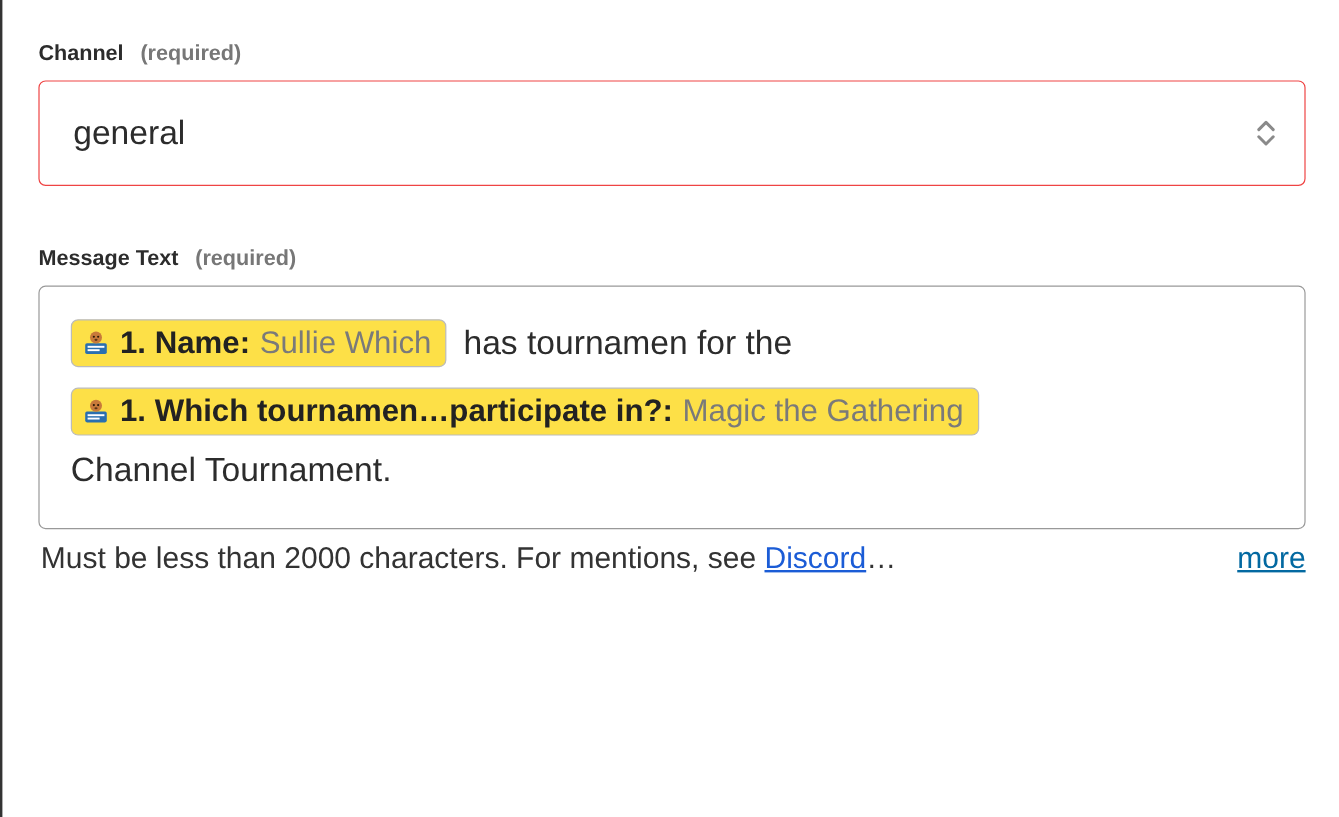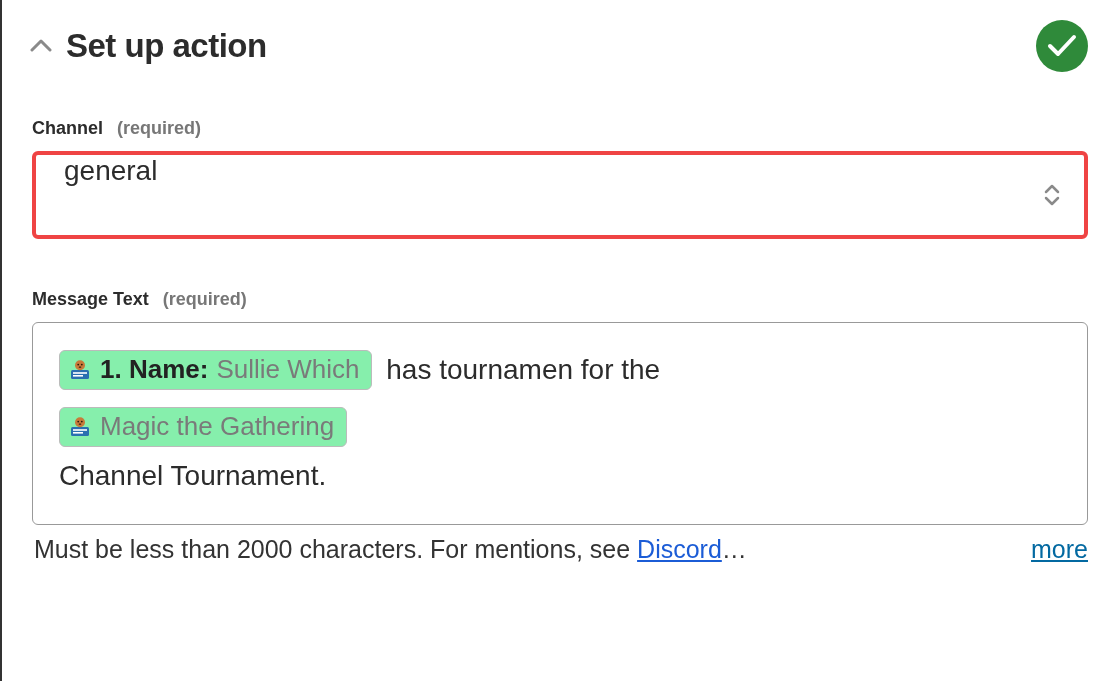--- a/index.html
+++ b/index.html
@@ -61,24 +61,25 @@
     font-size: 18px;
     font-weight: 700;
     margin-bottom: 12px;
   }
   .field-req {
     color: #777;
     font-weight: 700;
   }
   .select-box {
     width: 100%;
-    border: 4px solid #ef4444;
+    border: 1px solid #ef4444;
     border-radius: 6px;
     height: 88px;
     display: flex;
+    align-items: center;
     padding: 0 28px;
     font-size: 28px;
     color: #2c2c2c;
     position: relative;
     cursor: pointer;
   }
   .select-caret {
     position: absolute;
     right: 22px;
     top: 50%;
@@ -98,21 +99,21 @@
     font-size: 28px;
     color: #2c2c2c;
     line-height: 1.75;
   }
   .token {
     display: inline-flex;
     align-items: center;
     border: 1px solid #bbb;
     border-radius: 6px;
     padding: 2px 12px 2px 8px;
-    background: #86efac;
+    background: #fde047;
     font-size: 26px;
     line-height: 1.3;
     margin-right: 6px;
     vertical-align: middle;
     gap: 8px;
   }
   .token-icon {
     width: 24px;
     height: 24px;
     display: inline-flex;
@@ -150,33 +151,20 @@
     cursor: pointer;
     color: #0369a1;
   }
   .line2 { margin-top: 6px; }
 </style>
 </head>
 <body>
 
 <div class="panel">
 
-  <div class="header-row">
-    <span class="chevron-up">
-      <svg width="22" height="14" viewBox="0 0 22 14" fill="none" stroke="#8a8a8a" stroke-width="3" stroke-linecap="round" stroke-linejoin="round">
-        <polyline points="2,11 11,2 20,11"></polyline>
-      </svg>
-    </span>
-    <span class="header-title">Set up action</span>
-    <span class="badge-check">
-      <svg width="30" height="24" viewBox="0 0 30 24" fill="none" stroke="#ffffff" stroke-width="4" stroke-linecap="round" stroke-linejoin="round">
-        <polyline points="3,12 11,20 27,3"></polyline>
-      </svg>
-    </span>
-  </div>
 
   <div class="field-block">
     <div class="field-label-row">
       <span>Channel</span>
       <span class="field-req">(required)</span>
     </div>
     <div class="select-box">
       <span>general</span>
       <span class="select-caret">
         <svg width="20" height="12" viewBox="0 0 20 12" fill="none" stroke="#8a8a8a" stroke-width="2.5" stroke-linecap="round" stroke-linejoin="round">
@@ -220,20 +208,21 @@
             <svg width="22" height="22" viewBox="0 0 22 22">
               <rect x="2" y="11" width="18" height="9" rx="1.5" fill="#2a6fb0"></rect>
               <rect x="4" y="13.2" width="14" height="1.6" fill="#fff"></rect>
               <rect x="4" y="16.0" width="10" height="1.6" fill="#fff"></rect>
               <circle cx="11" cy="6.2" r="5.0" fill="#c87a3a"></circle>
               <circle cx="9.2" cy="5.6" r="0.9" fill="#2b1a0a"></circle>
               <circle cx="12.8" cy="5.6" r="0.9" fill="#2b1a0a"></circle>
               <ellipse cx="11" cy="8.2" rx="1.3" ry="0.9" fill="#5a3418"></ellipse>
             </svg>
           </span>
+          <span class="token-label">1. Which tournamen…participate in?:</span>
           <span class="token-value">Magic the Gathering</span>
         </span>
       </div>
       <div>
         <span class="msg-text">Channel Tournament.</span>
       </div>
     </div>
 
     <div class="helper-row">
       <span>

